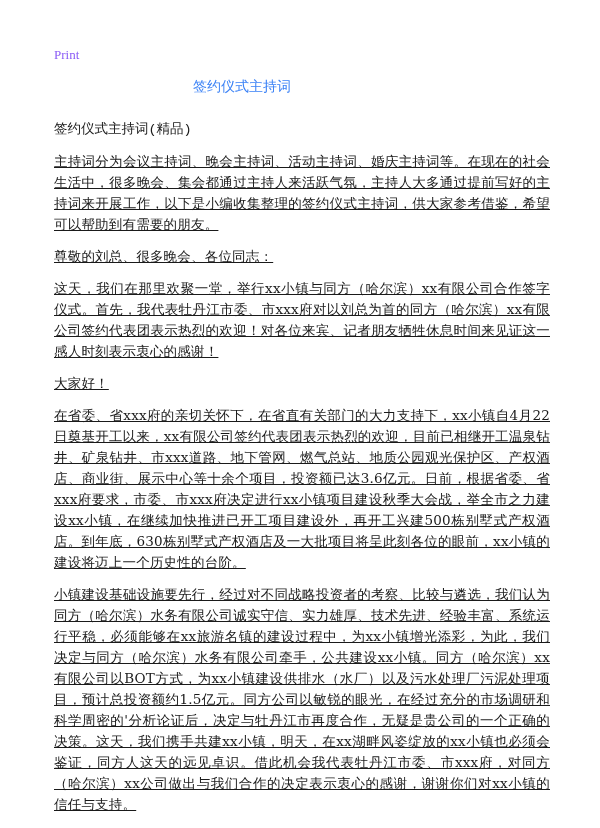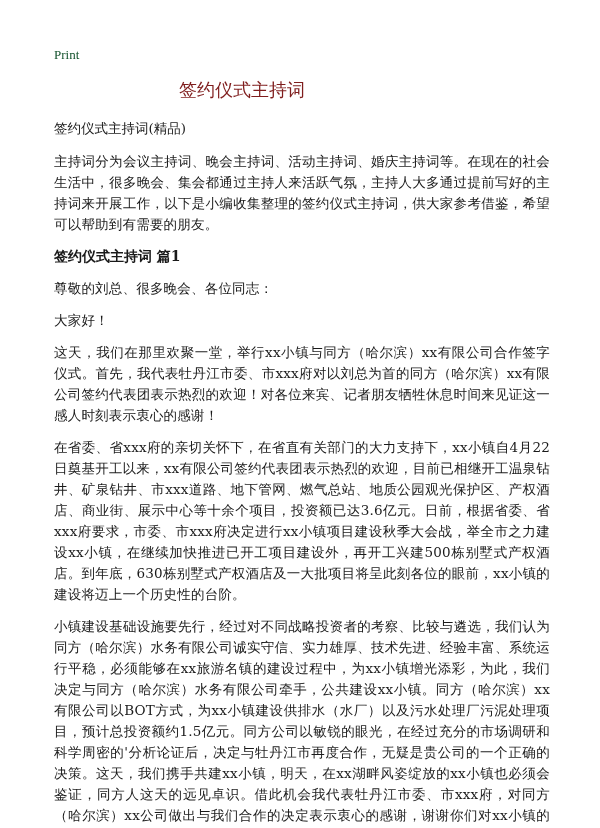--- a/index.html
+++ b/index.html
@@ -20,54 +20,56 @@
     left: 54px;
     top: 0;
     width: 496px;
   }
   .print-link {
     position: absolute;
     top: 47px;
     left: 0;
     font-family: "Liberation Serif", serif;
     font-size: 13px;
-    color: #14532d;
+    color: #8b5cf6;
     text-decoration: none;
   }
   .doc-title {
     position: absolute;
     top: 78px;
     left: -54px;
     width: 484px;
     text-align: center;
     font-family: "DejaVu Sans", "Liberation Sans", sans-serif;
-    font-size: 18px;
+    font-size: 14px;
     font-weight: normal;
     margin: 0;
-    color: #7f1d1d;
+    color: #3b82f6;
   }
   .subtitle {
     position: absolute;
     top: 120px;
     left: 0;
     font-size: 13.5px;
     margin: 0;
+    font-family: Liberation Mono, monospace;
   }
   .content {
     position: absolute;
     top: 151px;
     left: 0;
     width: 496px;
   }
   p.para {
     margin: 0 0 11px 0;
     font-size: 13.5px;
     line-height: 21px;
     text-align: justify;
     letter-spacing: 0.2px;
+    text-decoration: underline;
   }
   h2.section-heading {
     margin: 0 0 11px 0;
     font-size: 14px;
     line-height: 21px;
     font-weight: bold;
   }
 </style>
 </head>
 <body>
@@ -76,22 +78,21 @@
 
   <a class="print-link" href="#">Print</a>
 
   <h1 class="doc-title">签约仪式主持词</h1>
 
   <p class="subtitle">签约仪式主持词(精品)</p>
 
   <div class="content">
     <p class="para">主持词分为会议主持词、晚会主持词、活动主持词、婚庆主持词等。在现在的社会生活中，很多晚会、集会都通过主持人来活跃气氛，主持人大多通过提前写好的主持词来开展工作，以下是小编收集整理的签约仪式主持词，供大家参考借鉴，希望可以帮助到有需要的朋友。</p>
 
-    <h2 class="section-heading">签约仪式主持词 篇1</h2>
 
     <p class="para">尊敬的刘总、很多晚会、各位同志：</p>
+    <p class="para">这天，我们在那里欢聚一堂，举行xx小镇与同方（哈尔滨）xx有限公司合作签字仪式。首先，我代表牡丹江市委、市xxx府对以刘总为首的同方（哈尔滨）xx有限公司签约代表团表示热烈的欢迎！对各位来宾、记者朋友牺牲休息时间来见证这一感人时刻表示衷心的感谢！</p>
     <p class="para">大家好！</p>
-    <p class="para">这天，我们在那里欢聚一堂，举行xx小镇与同方（哈尔滨）xx有限公司合作签字仪式。首先，我代表牡丹江市委、市xxx府对以刘总为首的同方（哈尔滨）xx有限公司签约代表团表示热烈的欢迎！对各位来宾、记者朋友牺牲休息时间来见证这一感人时刻表示衷心的感谢！</p>
     <p class="para">在省委、省xxx府的亲切关怀下，在省直有关部门的大力支持下，xx小镇自4月22日奠基开工以来，xx有限公司签约代表团表示热烈的欢迎，目前已相继开工温泉钻井、矿泉钻井、市xxx道路、地下管网、燃气总站、地质公园观光保护区、产权酒店、商业街、展示中心等十余个项目，投资额已达3.6亿元。日前，根据省委、省xxx府要求，市委、市xxx府决定进行xx小镇项目建设秋季大会战，举全市之力建设xx小镇，在继续加快推进已开工项目建设外，再开工兴建500栋别墅式产权酒店。到年底，630栋别墅式产权酒店及一大批项目将呈此刻各位的眼前，xx小镇的建设将迈上一个历史性的台阶。</p>
     <p class="para">小镇建设基础设施要先行，经过对不同战略投资者的考察、比较与遴选，我们认为同方（哈尔滨）水务有限公司诚实守信、实力雄厚、技术先进、经验丰富、系统运行平稳，必须能够在xx旅游名镇的建设过程中，为xx小镇增光添彩，为此，我们决定与同方（哈尔滨）水务有限公司牵手，公共建设xx小镇。同方（哈尔滨）xx有限公司以BOT方式，为xx小镇建设供排水（水厂）以及污水处理厂污泥处理项目，预计总投资额约1.5亿元。同方公司以敏锐的眼光，在经过充分的市场调研和科学周密的'分析论证后，决定与牡丹江市再度合作，无疑是贵公司的一个正确的决策。这天，我们携手共建xx小镇，明天，在xx湖畔风姿绽放的xx小镇也必须会鉴证，同方人这天的远见卓识。借此机会我代表牡丹江市委、市xxx府，对同方（哈尔滨）xx公司做出与我们合作的决定表示衷心的感谢，谢谢你们对xx小镇的信任与支持。</p>
   </div>
 
 </div>
 
 </body></html>

